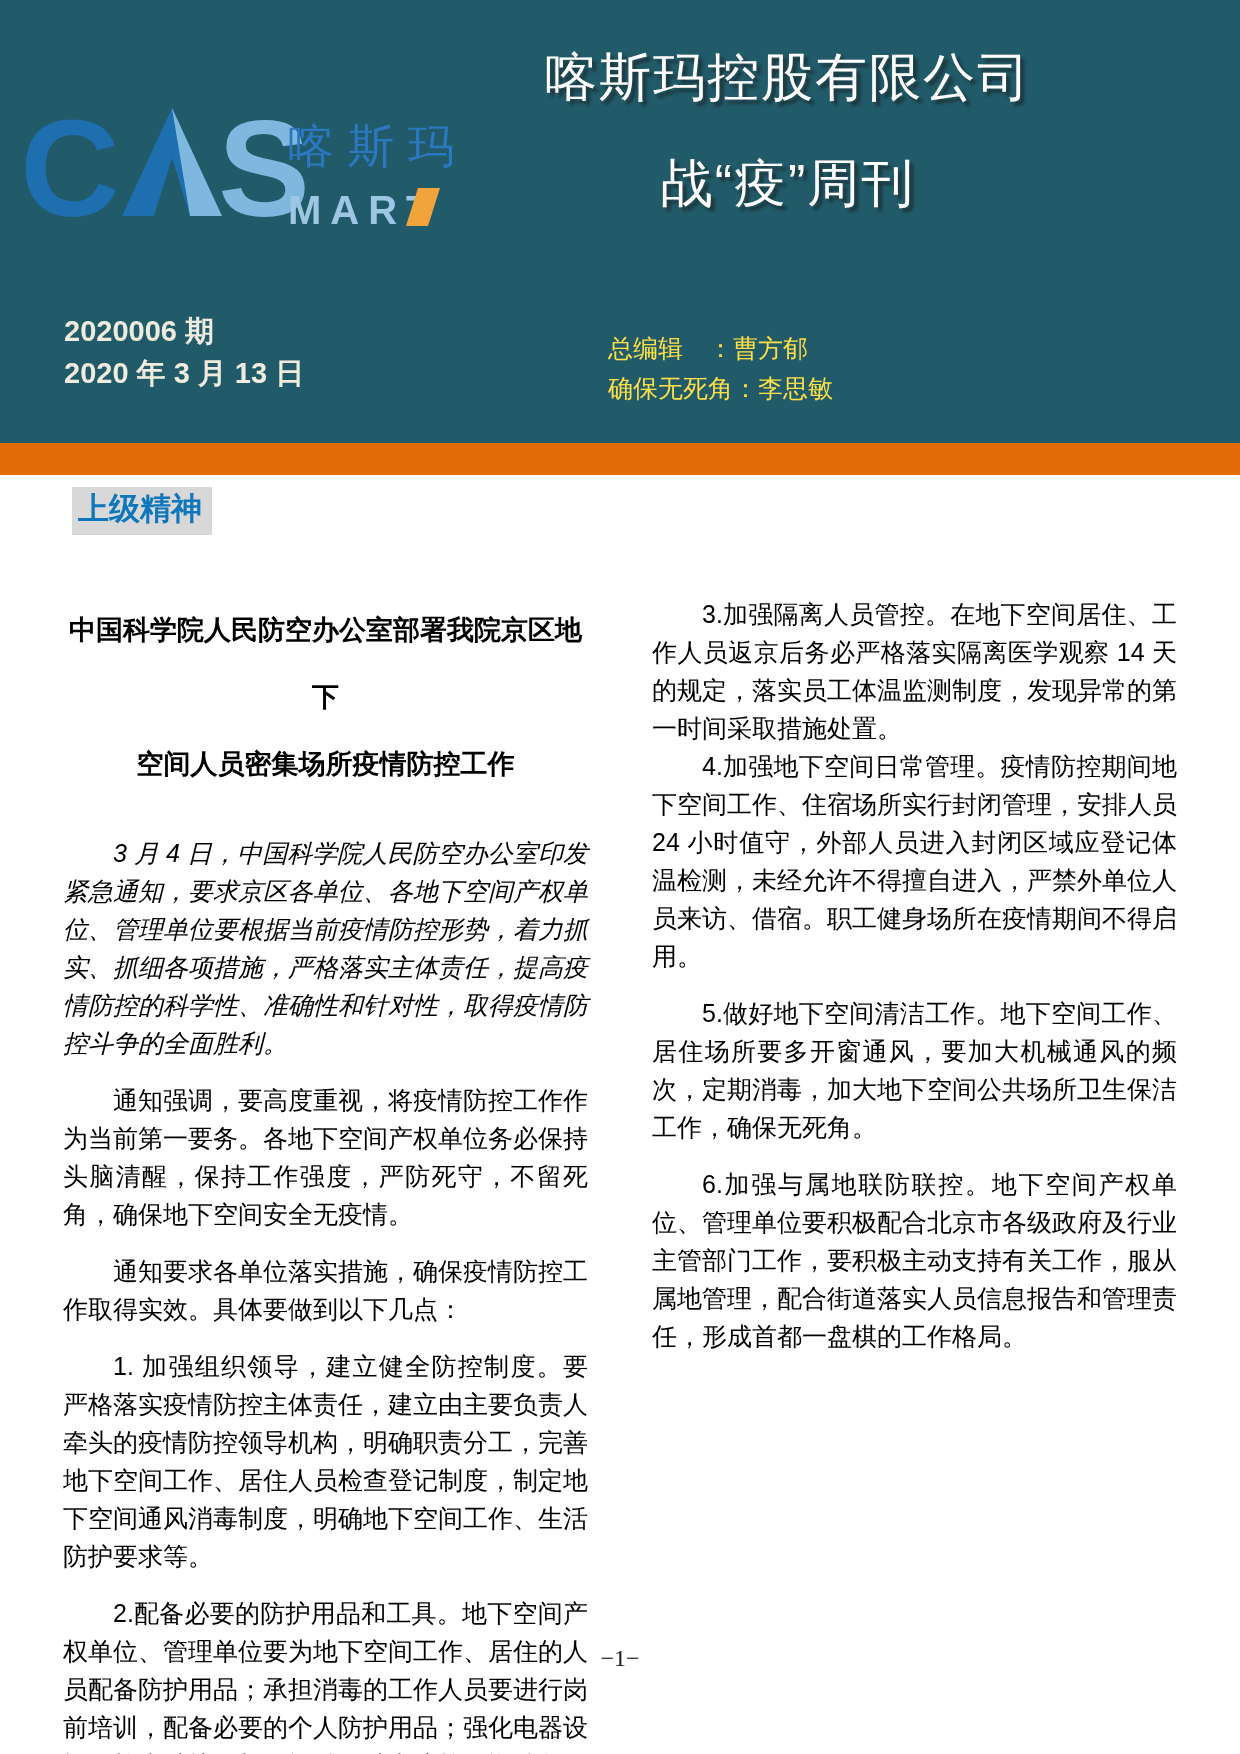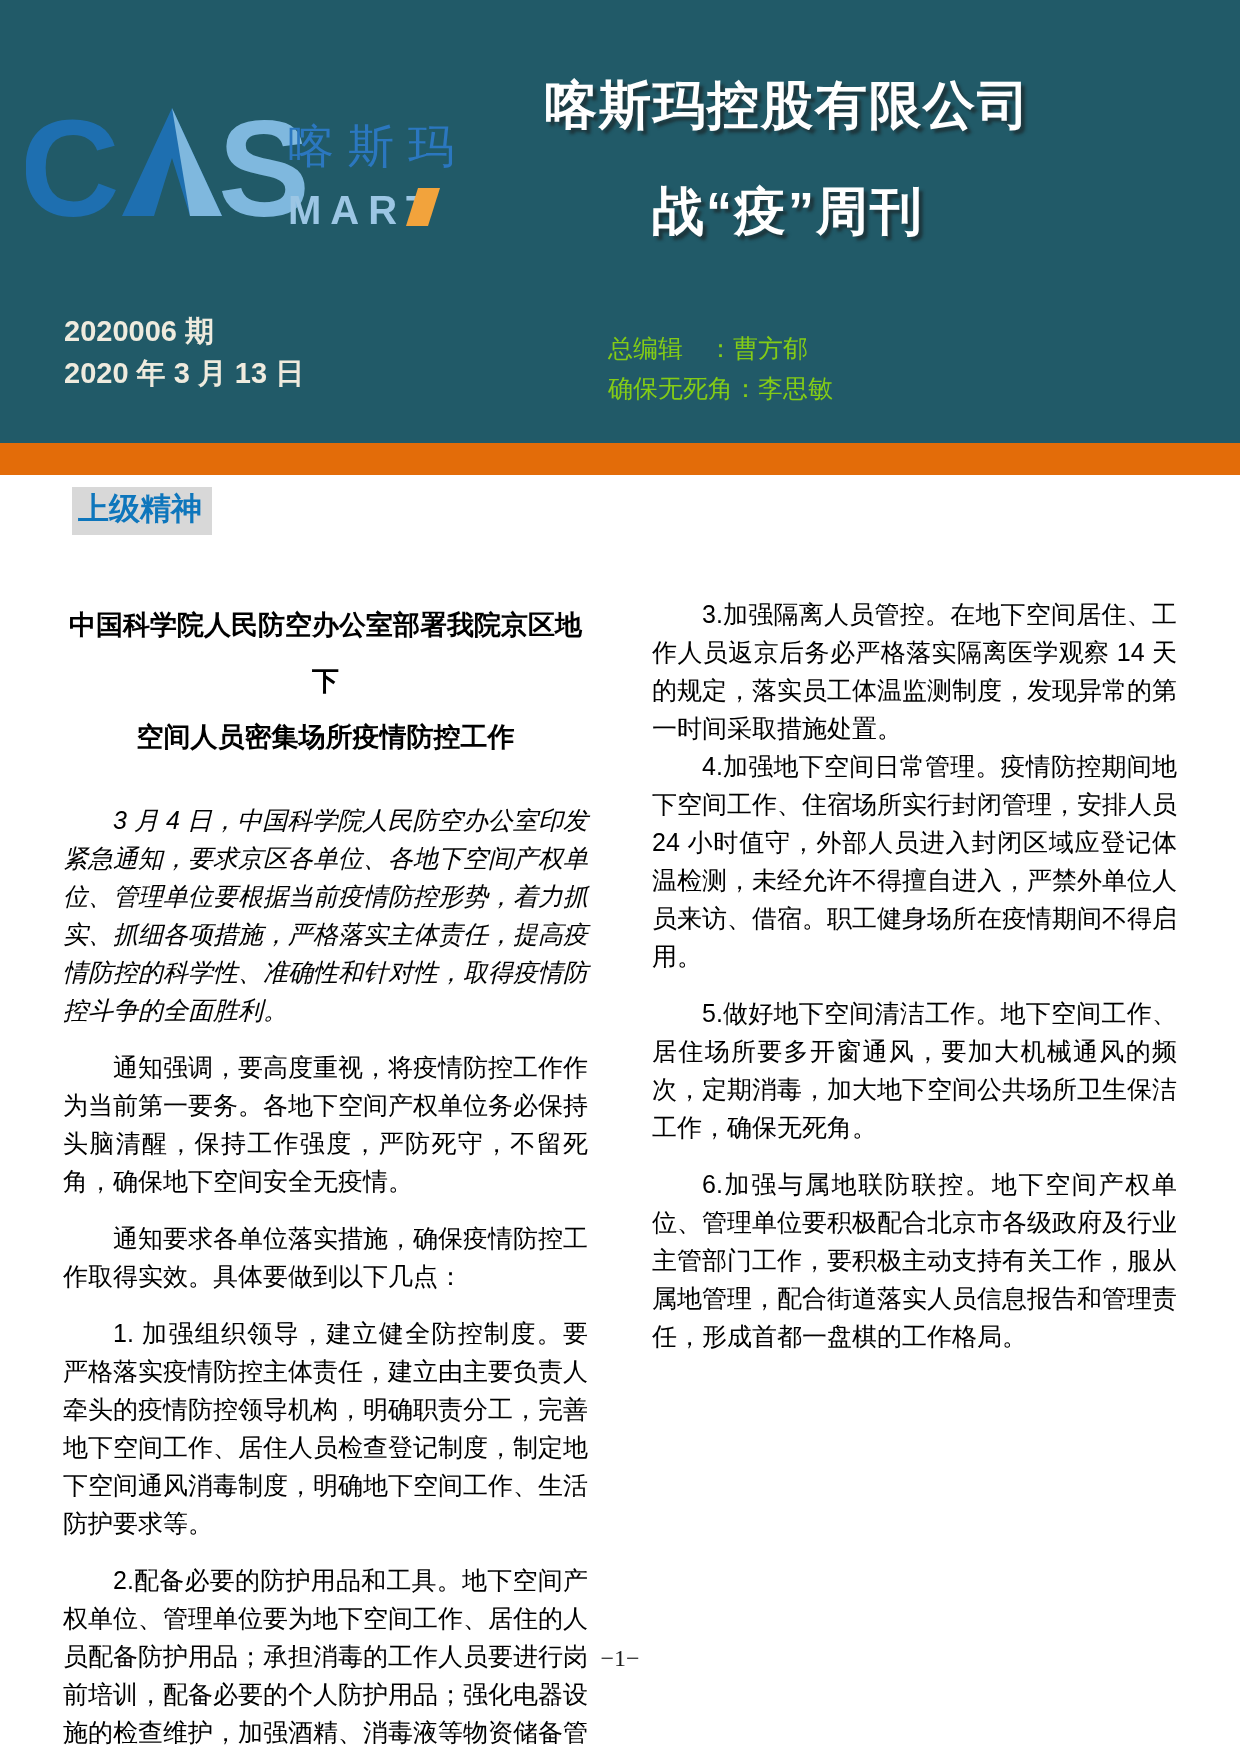--- a/index.html
+++ b/index.html
@@ -4,36 +4,36 @@
 <style>
   html,body { margin:0; padding:0; background:#ffffff; }
   .page {
     position:relative; width:1240px; height:1754px; background:#ffffff;
     font-family:"Liberation Sans", sans-serif; overflow:hidden;
   }
   
   .masthead { position:absolute; top:0; left:0; width:1240px; height:443px; background:#215A68; }
   .accent-bar { position:absolute; top:443px; left:0; width:1240px; height:32px; background:#E36C09; }
   .logo { position:absolute; left:26px; top:86px; width:430px; height:172px; }
-  .title-block { position:absolute; left:430px; top:52px; width:716px; text-align:center;
-    color:#ffffff; font-weight:bold; }
+  .title-block { position:absolute; left:430px; top:24px; width:716px; text-align:center;
+    color:#ffffff; font-weight:normal; }
   .title-line { font-size:52px; line-height:106px; letter-spacing:2px;
     text-shadow:4px 4px 3px rgba(25,25,25,0.55); white-space:nowrap; }
   .issue-block { position:absolute; left:64px; top:310px; color:#EFEBDE; font-weight:bold;
     font-size:29px; line-height:42px; }
-  .editors-block { position:absolute; left:608px; top:328px; color:#84cc16;
+  .editors-block { position:absolute; left:608px; top:328px; color:#fde047;
     font-size:25px; line-height:40px; }
   
   .content { position:absolute; top:475px; left:0; width:1240px; }
   .section-label { display:inline-block; margin:12px 0 16px 72px; background:#D8D8D8;
     color:#0E76BC; font-size:31px; font-weight:bold; padding:2px 10px 6px 6px; line-height:40px; }
   .columns { display:flex; gap:64px; margin:44px 63px 0 63px; }
   .col { width:526px; }
   .article-title { margin:2px 0 36px 0; font-size:27px; font-weight:bold; text-align:center;
-    line-height:56px; color:#000; }
+    line-height:67px; color:#000; }
   .article-title span { display:block; }
   .col p { margin:19px 0 0 0; font-size:25px; line-height:38px; color:#000;
     text-align:justify; text-indent:2em; }
   .col p:first-of-type { margin-top:0; }
   .col-left .article-title + p { margin-top:8px;font-style:italic; }
   .col-right p:nth-of-type(2) { margin-top:0; }
   
   .page-footer { position:absolute; top:1645px; left:0; width:1240px; text-align:center;
     font-family:"Liberation Serif", serif; font-size:24px; color:#1a1a1a; }
 </style>

